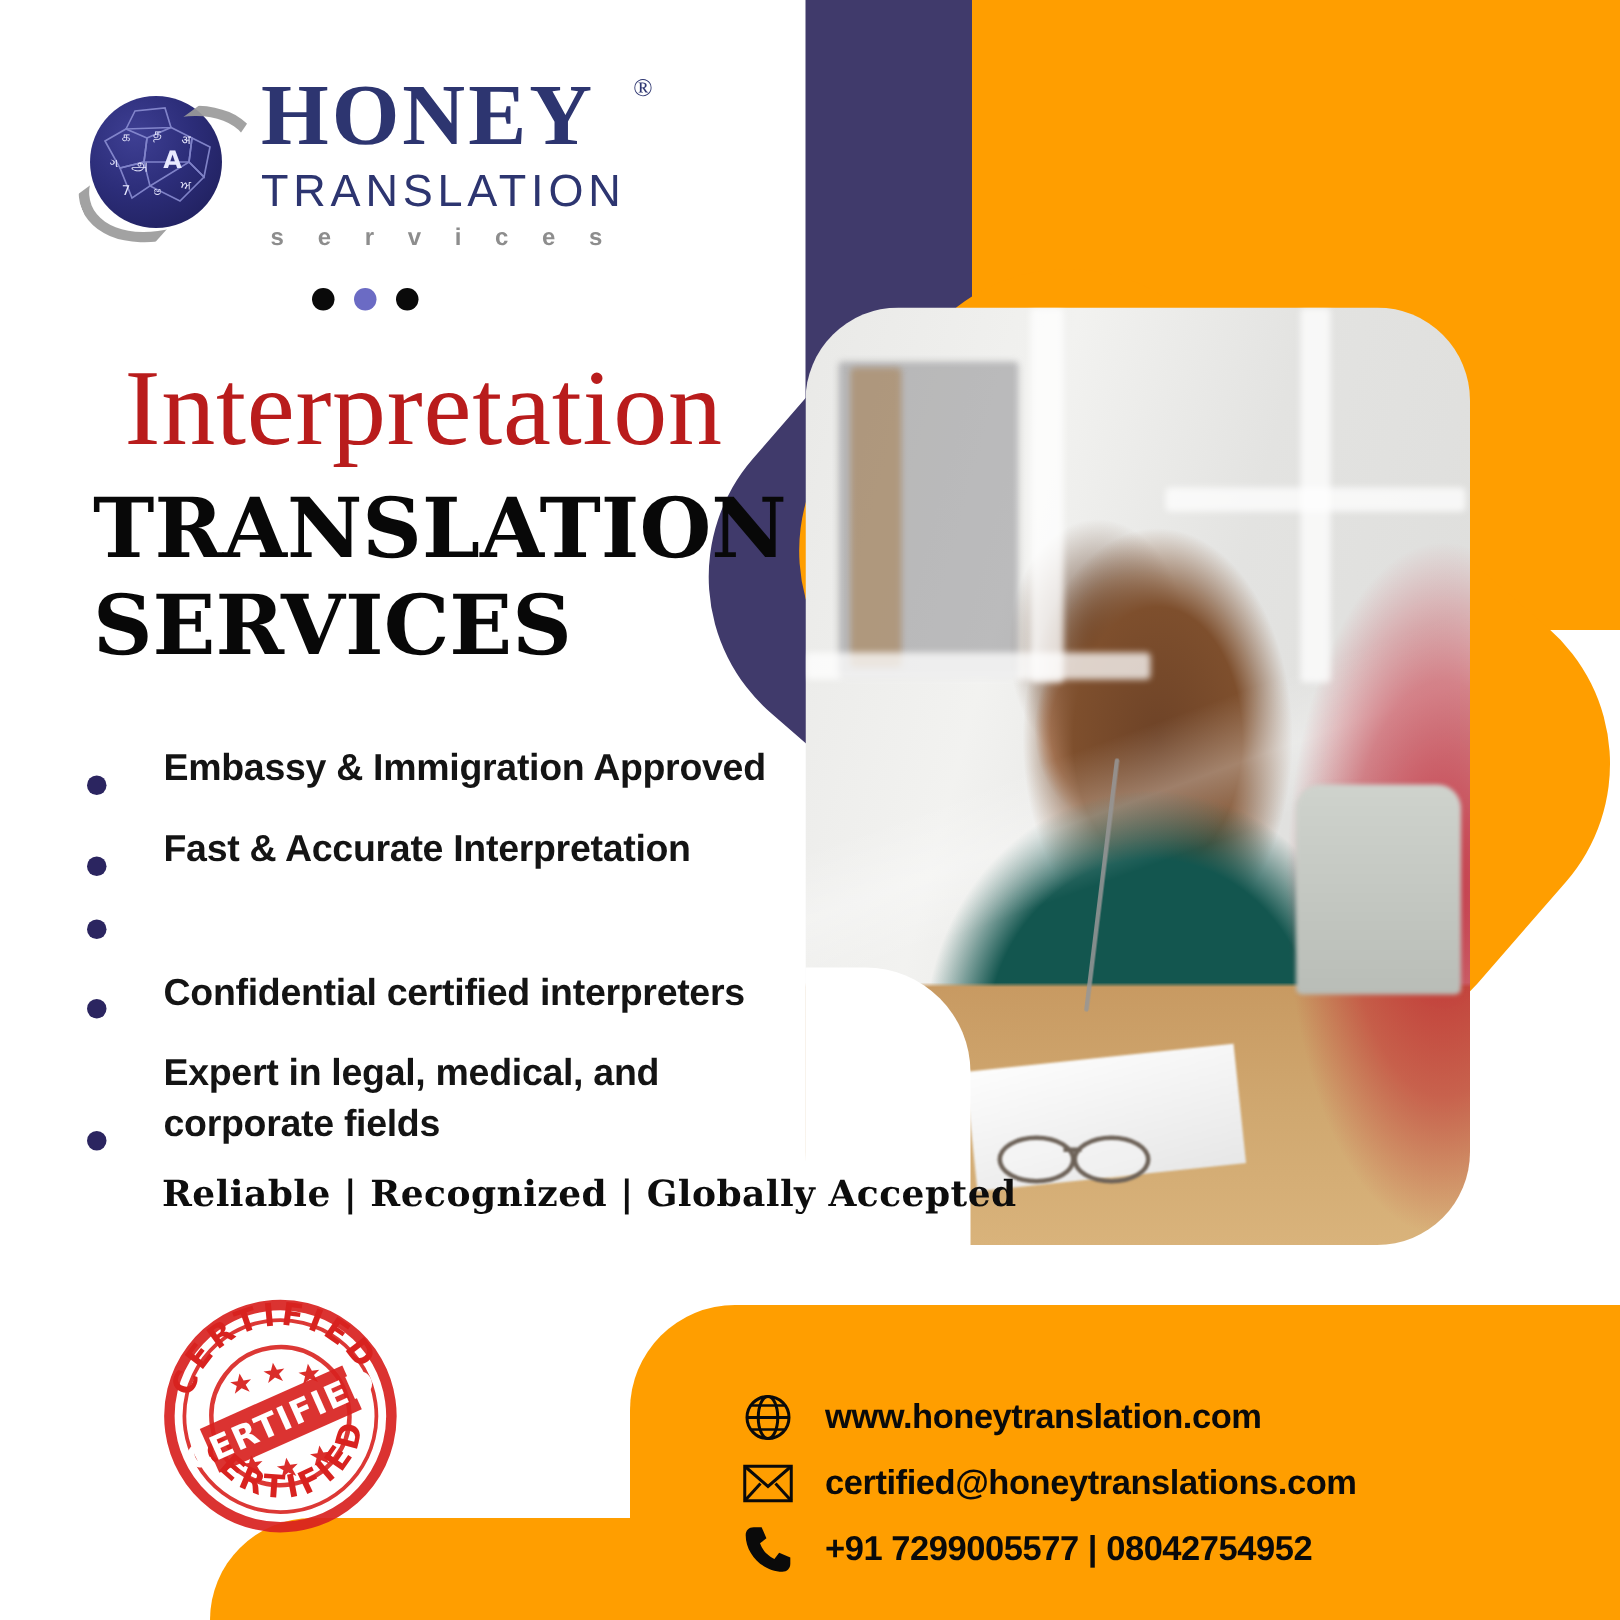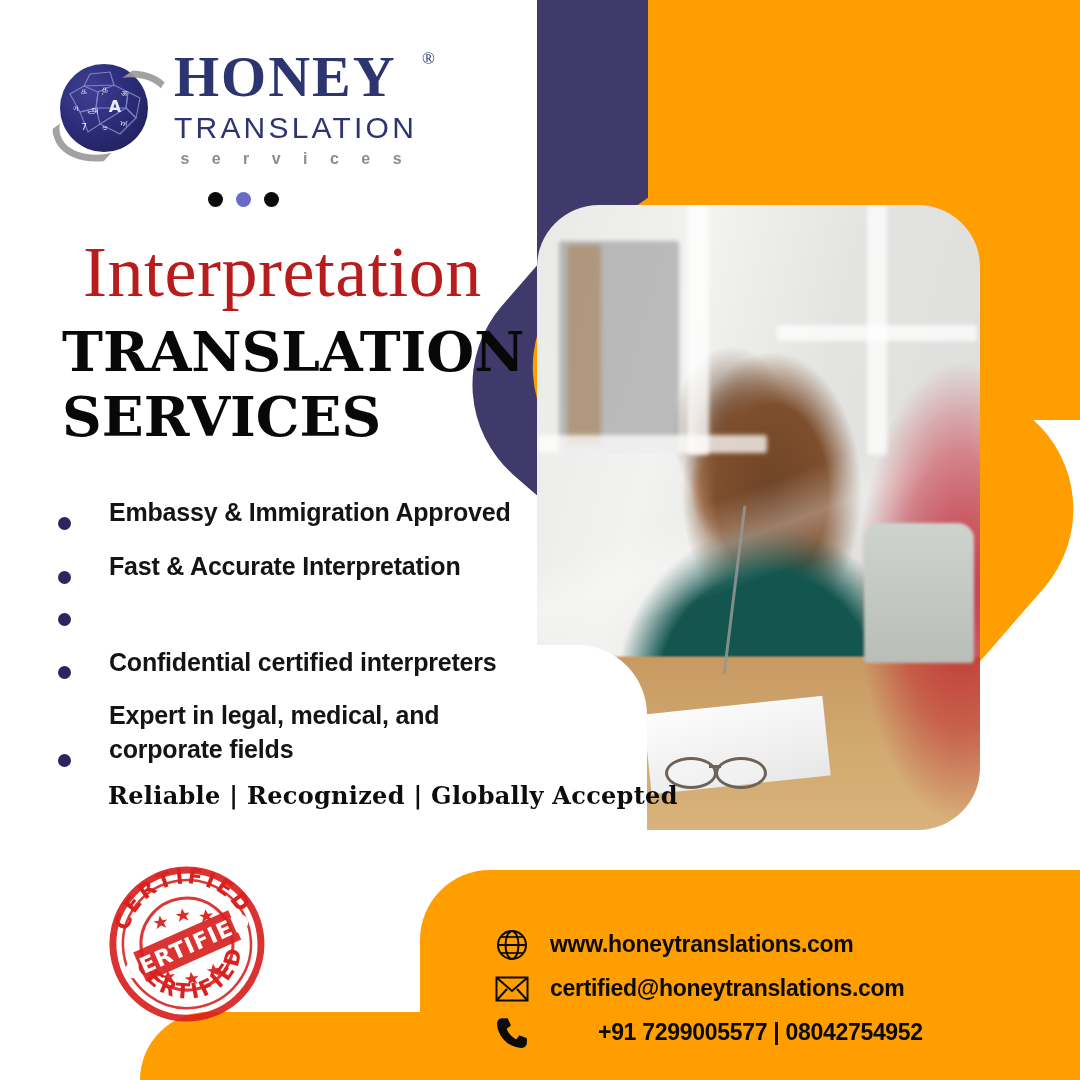--- a/index.html
+++ b/index.html
@@ -355,37 +355,37 @@
       <span class="c-ico">
         <svg width="34" height="34" viewBox="0 0 34 34">
           <circle cx="17" cy="17" r="14" fill="none" stroke="#0a0a0a" stroke-width="2"></circle>
           <ellipse cx="17" cy="17" rx="6.5" ry="14" fill="none" stroke="#0a0a0a" stroke-width="2"></ellipse>
           <line x1="3" y1="17" x2="31" y2="17" stroke="#0a0a0a" stroke-width="2"></line>
           <line x1="6" y1="9" x2="28" y2="9" stroke="#0a0a0a" stroke-width="1.7"></line>
           <line x1="6" y1="25" x2="28" y2="25" stroke="#0a0a0a" stroke-width="1.7"></line>
         </svg>
       </span>
       <span class="c-txt">
-        <span>www.honeytranslations.com</span>
+        <span>www.honeytranslation.com</span>
       </span>
     </div>
 
     <div class="c-row" style="margin-top:4px;">
       <span class="c-ico">
         <svg width="34" height="28" viewBox="0 0 34 28">
           <rect x="1.5" y="2.5" width="31" height="23" fill="none" stroke="#0a0a0a" stroke-width="2"></rect>
           <polyline points="1.5,2.5 17,16 32.5,2.5" fill="none" stroke="#0a0a0a" stroke-width="2"></polyline>
           <line x1="1.5" y1="25.5" x2="12" y2="14" stroke="#0a0a0a" stroke-width="2"></line>
           <line x1="32.5" y1="25.5" x2="22" y2="14" stroke="#0a0a0a" stroke-width="2"></line>
         </svg>
       </span>
       <span class="c-txt">certified@honeytranslations.com</span>
     </div>
 
-    <div class="c-row" style="margin-top:6px;gap:48px;">
+    <div class="c-row" style="margin-top:6px;">
       <span class="c-ico">
         <svg width="34" height="34" viewBox="0 0 32 32">
           <path d="M7 2 C4 2 2 4 2 7 c0 12 11 23 23 23 3 0 5-2 5-5 l0-4 -7-3 -3 4 C15 19 13 17 11 12 l4-3 -3-7 Z" fill="#0a0a0a"></path>
         </svg>
       </span>
       <span class="c-txt">+91 7299005577  |  08042754952</span>
     </div>
   </div>
 
   <div class="stamp">

